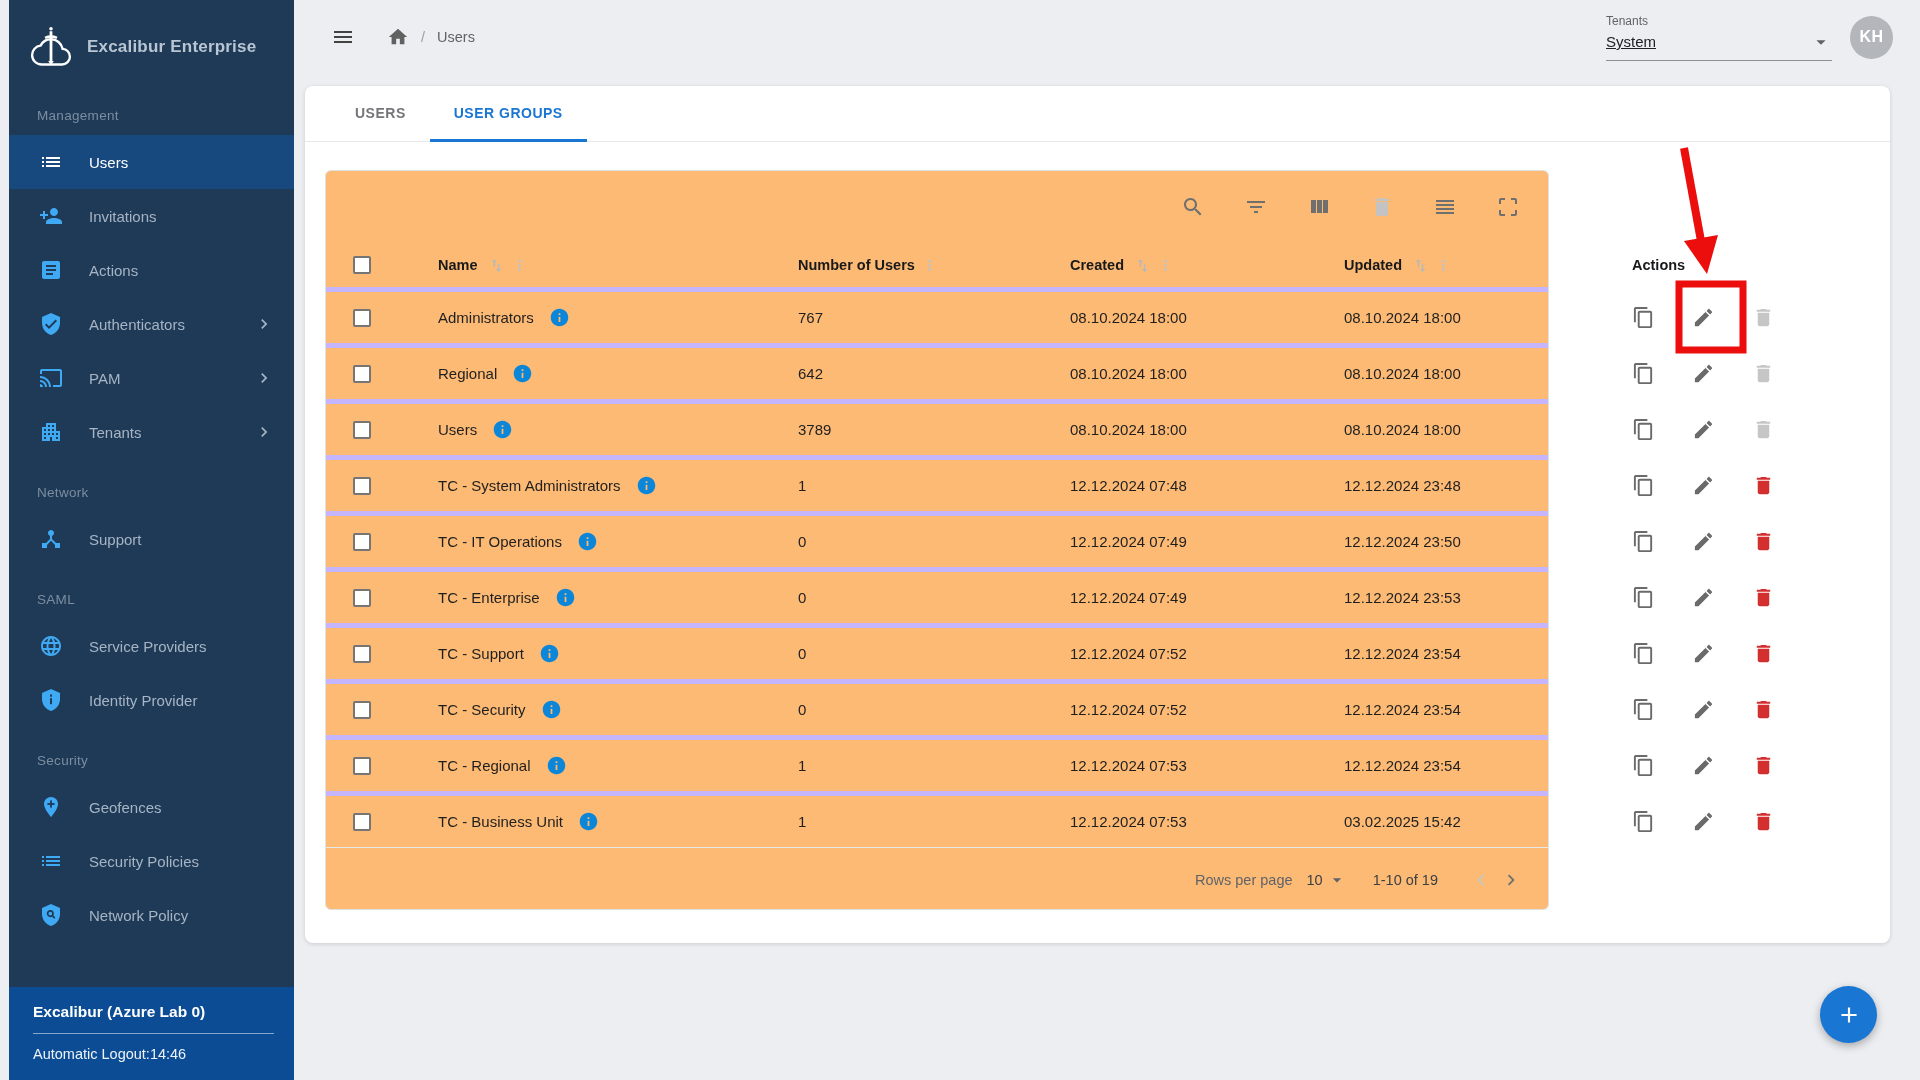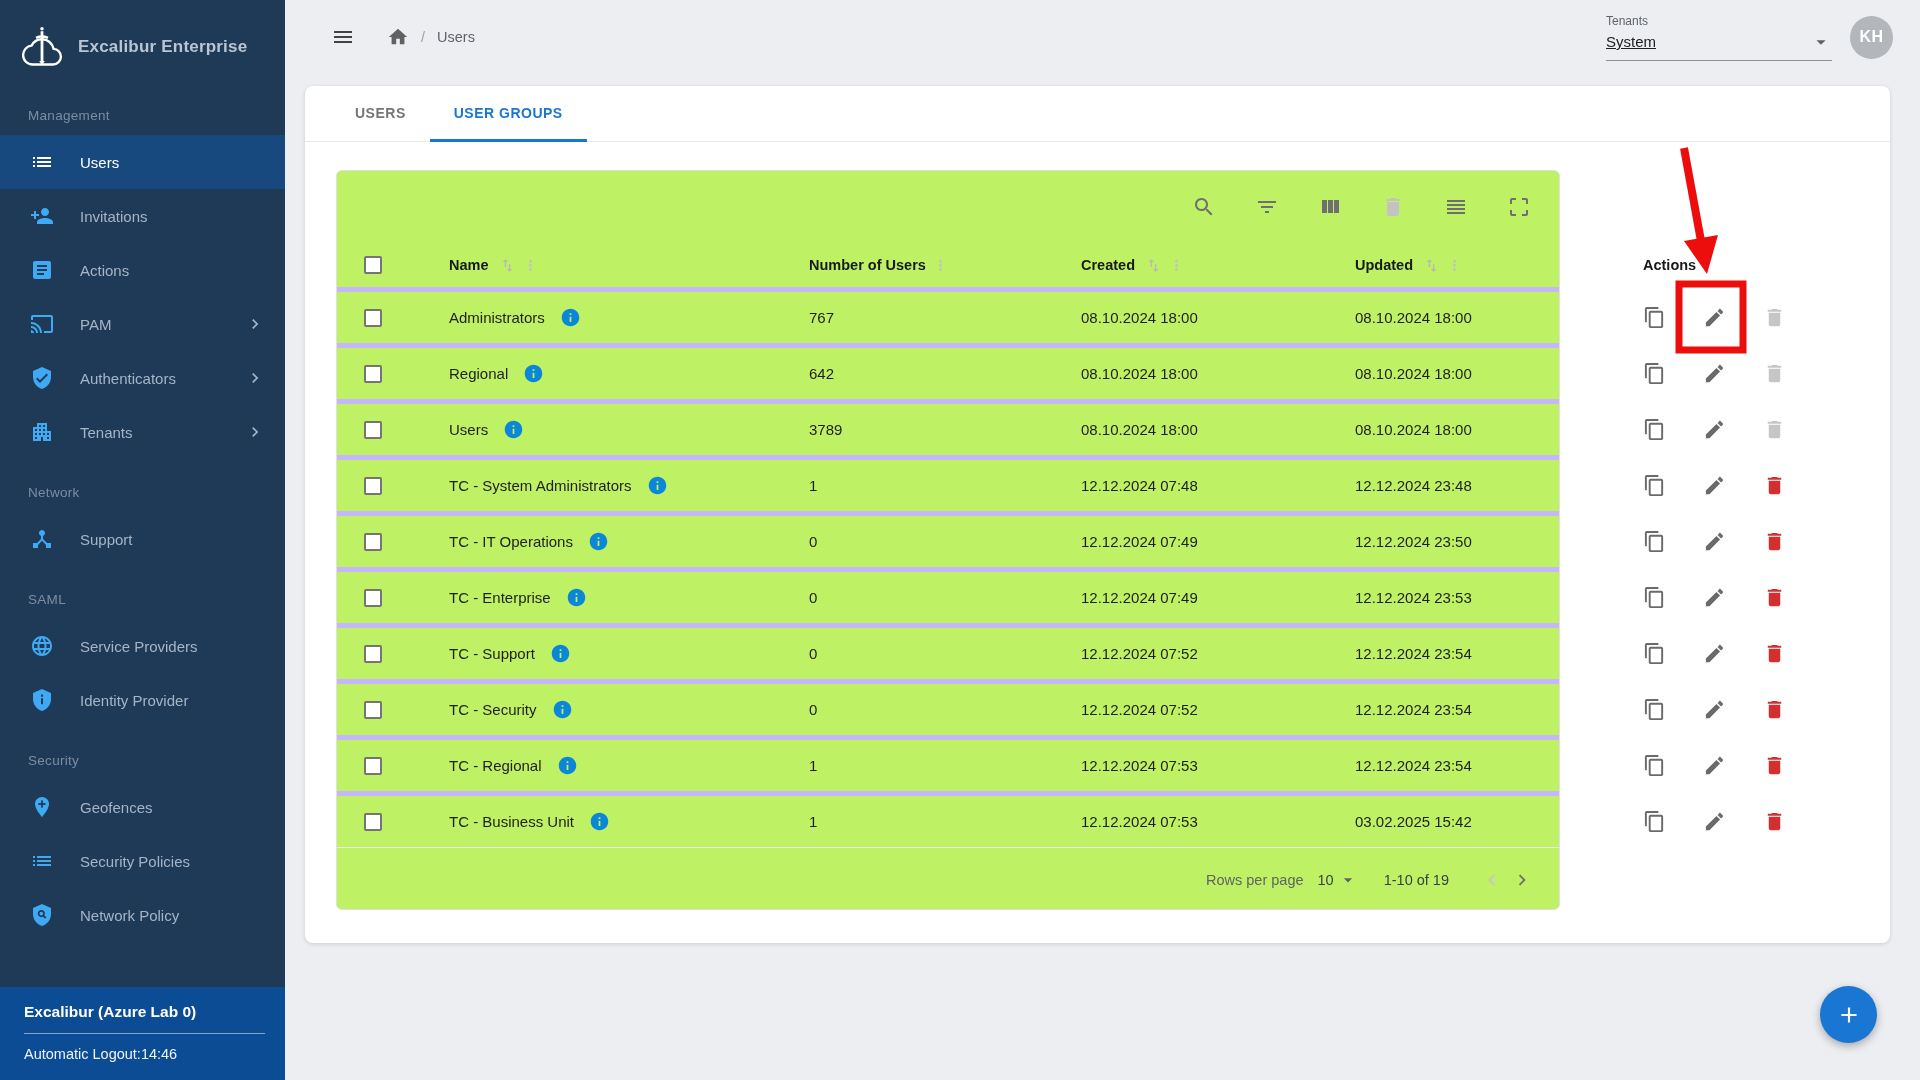--- a/index.html
+++ b/index.html
@@ -7,21 +7,21 @@
     --icon-blue:#3fa9f3; --accent:#1976d2; --page-bg:#eceef2;
     --delete-red:#d32f2f; --annotation-red:#ec0d0d;
   }
   *{box-sizing:border-box; margin:0; padding:0;}
   html,body{width:1920px;height:1080px;overflow:hidden;}
   body{font-family:"Liberation Sans","DejaVu Sans",sans-serif;background:var(--page-bg);position:relative;color:#202124;}
   svg{display:block;}
   .ic{width:24px;height:24px;fill:currentColor;}
 
   
-  .sidebar{position:absolute;left:0;top:0;width:285px;height:1080px;background:var(--sidebar-bg);display:flex;flex-direction:column;}
+  .sidebar{position:absolute;left:9px;top:0;width:285px;height:1080px;background:var(--sidebar-bg);display:flex;flex-direction:column;}
   .logo-row{display:flex;align-items:center;gap:14px;padding:26px 20px 14px 20px;}
   .logo-mark{width:44px;height:42px;}
   .brand{color:#b9c5d2;font-size:17px;font-weight:700;letter-spacing:.2px;}
   .sections{flex:1 1 auto;overflow:hidden;}
   .section-header{padding:26px 28px 12px 28px;color:#7c8da0;font-weight:400;font-size:13.5px;letter-spacing:.3px;}
   .side-item{height:54px;display:flex;align-items:center;padding:0 20px 0 30px;gap:26px;color:#a7b4c4;font-size:15px;cursor:pointer;}
   .side-item .ic{color:var(--icon-blue);}
   .side-item.active{background:var(--sidebar-active);color:#fff;}
   .side-item.active .ic{color:#fff;}
   .side-item .chev{margin-left:auto;color:#a7b4c4;width:20px;height:20px;fill:currentColor;}
@@ -44,21 +44,21 @@
   .tenant-caret{width:22px;height:22px;fill:#5f6368;}
   .avatar{width:43px;height:43px;border-radius:50%;background:#b3b6ba;color:#fff;display:flex;align-items:center;justify-content:center;font-size:16px;font-weight:700;margin-left:18px;cursor:pointer;letter-spacing:.5px;}
 
   
   .card{position:absolute;left:305px;top:86px;width:1585px;height:857px;background:#fff;border-radius:8px;box-shadow:0 1px 4px rgba(0,0,0,.14);}
   .tabs{height:56px;border-bottom:1px solid #e8e8e8;display:flex;padding-left:26px;}
   .tab{padding:0 24px;display:flex;align-items:center;font-size:14px;font-weight:700;letter-spacing:.5px;color:#75757a;cursor:pointer;border-bottom:3px solid transparent;margin-bottom:-1px;}
   .tab.active{color:var(--accent);border-bottom-color:var(--accent);}
 
   
-  .table-wrap{position:absolute;left:31px;top:84px;width:1224px;height:740px;border:1px solid #e0e0e0;border-radius:6px;background:#bef264;}
+  .table-wrap{position:absolute;left:20px;top:84px;width:1224px;height:740px;border:1px solid #e0e0e0;border-radius:6px;background:#fdba74;}
   .toolbar{height:72px;display:flex;align-items:center;justify-content:flex-end;gap:27px;padding-right:22px;}
   .toolbar .iconbtn{color:#6f6f6f;}
   .toolbar .iconbtn.disabled{color:#c3c3c3;cursor:default;}
   .grid-row{display:grid;grid-template-columns:72px 360px 272px 274px 279px 1fr;align-items:center;}
   .thead{height:44px;font-weight:700;font-size:14.5px;color:#18191b;}
   .cell{padding-left:40px;display:flex;align-items:center;gap:6px;}
   .cell-cb{padding:0;justify-content:center;display:flex;}
   .checkbox{width:18px;height:18px;border:2px solid #757575;border-radius:2px;background:#fff;cursor:pointer;}
   .sort-ic{width:17px;height:17px;fill:#b9b9b9;cursor:pointer;margin-left:4px;}
   .kebab-ic{width:17px;height:17px;fill:#c2c2c2;cursor:pointer;}
@@ -115,32 +115,32 @@
         <span>Invitations</span>
       </div>
       <div class="side-item">
         <svg class="ic" viewBox="0 0 24 24">
           <path d="M19 3H5c-1.1 0-2 .9-2 2v14c0 1.1.9 2 2 2h14c1.1 0 2-.9 2-2V5c0-1.1-.9-2-2-2zm-5 14H7v-2h7v2zm3-4H7v-2h10v2zm0-4H7V7h10v2z"></path>
         </svg>
         <span>Actions</span>
       </div>
       <div class="side-item">
         <svg class="ic" viewBox="0 0 24 24">
-          <path d="M21 3H3c-1.1 0-2 .9-2 2v3h2V5h18v14h-7v2h7c1.1 0 2-.9 2-2V5c0-1.1-.9-2-2-2zM1 18v3h3c0-1.66-1.34-3-3-3zm0-4v2c2.76 0 5 2.24 5 5h2c0-3.87-3.13-7-7-7zm0-4v2c4.97 0 9 4.03 9 9h2c0-6.08-4.93-11-11-11z"></path>
-        </svg>
-        <span>PAM</span>
+          <path d="M12 1L3 5v6c0 5.55 3.84 10.74 9 12 5.16-1.26 9-6.45 9-12V5l-9-4zm-2 16l-4-4 1.41-1.41L10 14.17l6.59-6.59L18 9l-8 8z"></path>
+        </svg>
+        <span>Authenticators</span>
         <svg class="chev" viewBox="0 0 24 24">
           <path d="M10 6L8.59 7.41 13.17 12l-4.58 4.59L10 18l6-6z"></path>
         </svg>
       </div>
       <div class="side-item">
         <svg class="ic" viewBox="0 0 24 24">
-          <path d="M12 1L3 5v6c0 5.55 3.84 10.74 9 12 5.16-1.26 9-6.45 9-12V5l-9-4zm-2 16l-4-4 1.41-1.41L10 14.17l6.59-6.59L18 9l-8 8z"></path>
-        </svg>
-        <span>Authenticators</span>
+          <path d="M21 3H3c-1.1 0-2 .9-2 2v3h2V5h18v14h-7v2h7c1.1 0 2-.9 2-2V5c0-1.1-.9-2-2-2zM1 18v3h3c0-1.66-1.34-3-3-3zm0-4v2c2.76 0 5 2.24 5 5h2c0-3.87-3.13-7-7-7zm0-4v2c4.97 0 9 4.03 9 9h2c0-6.08-4.93-11-11-11z"></path>
+        </svg>
+        <span>PAM</span>
         <svg class="chev" viewBox="0 0 24 24">
           <path d="M10 6L8.59 7.41 13.17 12l-4.58 4.59L10 18l6-6z"></path>
         </svg>
       </div>
       <div class="side-item">
         <svg class="ic" viewBox="0 0 24 24">
           <path d="M17 11V3H7v4H3v14h8v-4h2v4h8V11h-4zM7 19H5v-2h2v2zm0-4H5v-2h2v2zm0-4H5V9h2v2zm4 4H9v-2h2v2zm0-4H9V9h2v2zm0-4H9V5h2v2zm4 8h-2v-2h2v2zm0-4h-2V9h2v2zm0-4h-2V5h2v2zm4 12h-2v-2h2v2zm0-4h-2v-2h2v2z"></path>
         </svg>
         <span>Tenants</span>
         <svg class="chev" viewBox="0 0 24 24">

